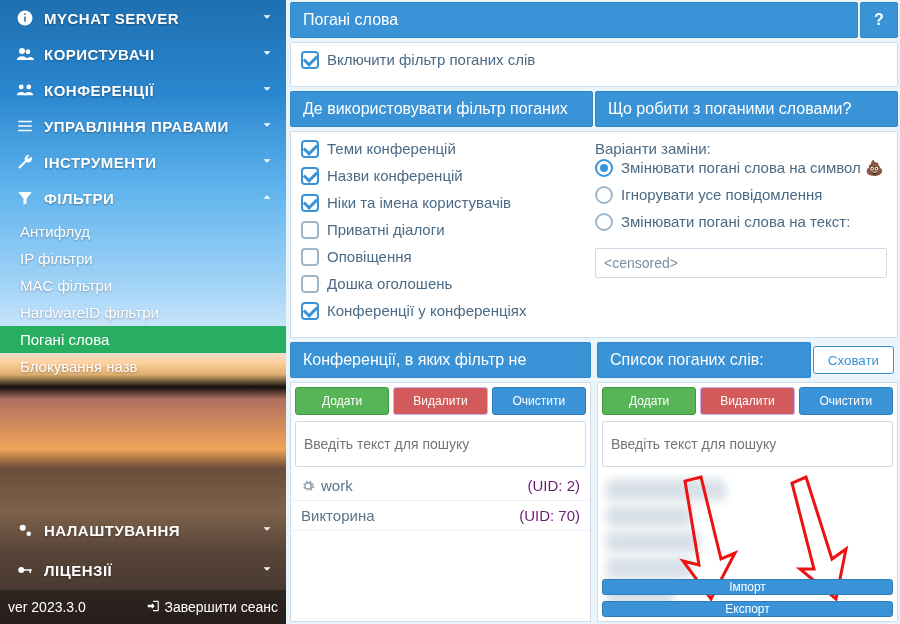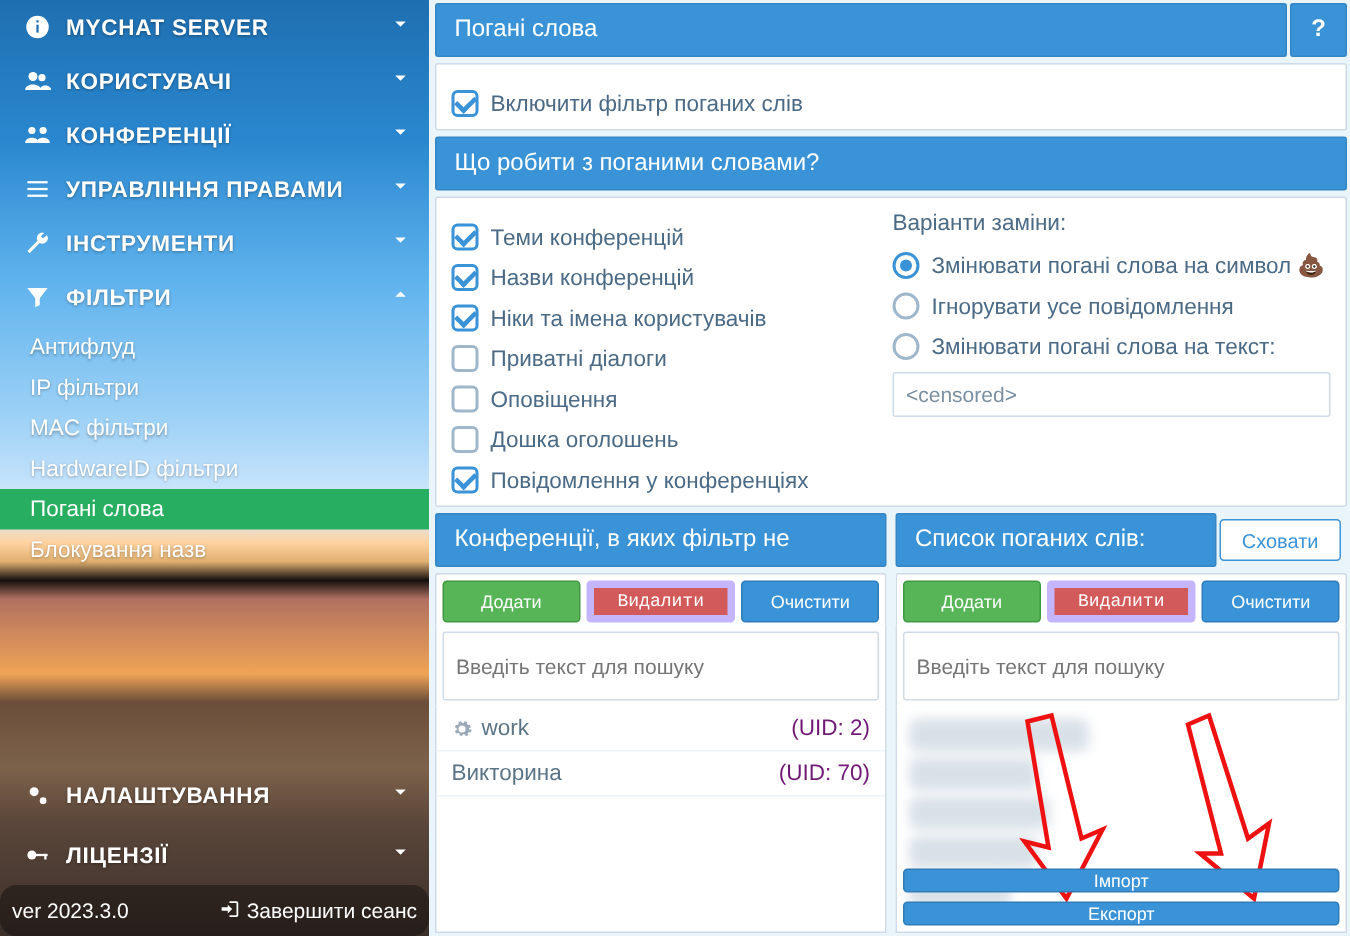--- a/index.html
+++ b/index.html
@@ -30,40 +30,40 @@
   height: 27px; display: flex; align-items: center; padding-left: 20px;
   font-size: 15px; font-weight: 400; cursor: pointer;
   text-shadow: 0 1px 2px rgba(0,0,0,.3);
 }
 .sub-item.active { background: #27ae60; text-shadow: none; }
 
 .spacer { flex: 1; }
 .footer-nav .nav-item { height: 40px; align-items: center; }
 .bottombar {
   height: 34px; display: flex; align-items: center; padding: 0 8px;
-  background: rgba(0,0,0,.35); font-size: 14px; border-radius: 11px;
+  background: rgba(0,0,0,.35); font-size: 14px;
 }
 .bottombar .ver { flex: 1; }
 .bottombar .logout { display: flex; align-items: center; gap: 4px; cursor: pointer; }
 
 
 .main { flex: 1; height: 624px; background: #eaf4fb; display: flex; flex-direction: column; padding: 2px 2px 2px 4px; gap: 4px; overflow: hidden; }
 .hdr-row { display: flex; gap: 2px; }
 .hdr {
   background: #3a93d7; color: #fff; height: 36px; display: flex; align-items: center;
   padding: 0 12px; font-size: 16px; border: 1px solid #3486c4; border-radius: 2px;
 }
 .hdr.grow { flex: 1; }
 .hdr.help { width: 38px; justify-content: center; font-weight: 700; cursor: pointer; }
 .panel {
   background: #fff; border: 1px solid #cfdbe6; border-radius: 2px; padding: 8px 10px;
 }
 
 
-.ck-row, .rd-row { display: flex; align-items: flex-end; gap: 8px; height: 27px; color: #4a6a86; font-size: 15px; }
+.ck-row, .rd-row { display: flex; align-items: flex-start; gap: 8px; height: 27px; color: #4a6a86; font-size: 15px; }
 .ck, .rd {
   width: 18px; height: 18px; border: 2px solid #9fb7ca; border-radius: 4px;
   display: flex; align-items: center; justify-content: center; flex: 0 0 18px;
 }
 .rd { border-radius: 50%; }
 .ck.on { border-color: #3a93d7; }
 .ck.on::after { content: ""; width: 10px; height: 6px; border-left: 3px solid #3a93d7; border-bottom: 3px solid #3a93d7; transform: rotate(-45deg) translate(1px,-1px); }
 .rd.on { border-color: #3a93d7; }
 .rd.on::after { content: ""; width: 8px; height: 8px; border-radius: 50%; background: #3a93d7; }
 
@@ -80,21 +80,21 @@
 .lists { display: flex; gap: 6px; flex: 1; }
 .listcol { flex: 1; display: flex; flex-direction: column; }
 .list-hdr-row { display: flex; gap: 2px; margin-bottom: 4px; }
 .list-hdr-row .hdr { flex: 1; }
 .btn-hide { background:#fff; color:#3a93d7; border:1px solid #3a93d7; height:28px; padding:0 14px; border-radius:3px; cursor:pointer; align-self:center; margin-right:4px; }
 .toolbar { display: flex; gap: 4px; padding: 4px 4px 2px; background:#fff; border:1px solid #cfdbe6; border-top-left-radius:2px; border-top-right-radius:2px; border-bottom:none; }
 .btn {
   flex:1; height: 28px; border:none; border-radius:3px; color:#fff; font-size:12px; cursor:pointer;
 }
 .btn.green { background:#57b557; border:1px solid #3f9a3f; }
-.btn.red   { background:#d25a5a; border:5px solid #c4b5fd;font-family:Liberation Mono, monospace; }
+.btn.red   { background:#d25a5a; border:1px solid #c4b5fd; }
 .btn.blue  { background:#3a93d7; border:1px solid #2f7cb8; }
 .searchwrap { background:#fff; border-left:1px solid #cfdbe6; border-right:1px solid #cfdbe6; padding:4px; }
 .search { width:100%; height:46px; border:1px solid #cfdbe6; border-radius:2px; padding:0 8px; color:#3b82f6; font-size:14px; }
 .listbody { flex:1; background:#fff; border:1px solid #cfdbe6; border-top:none; overflow:auto; position:relative; }
 .lrow { height:30px; display:flex; align-items:center; padding:0 10px; color:#5a7488; border-bottom:1px solid #eef3f7; }
 .lrow .uid { margin-left:auto; color:#701a75; }
 .gear { width:14px; height:14px; margin-right:6px; }
 .gear svg { fill:#9aaab8; }
 
 .blurlist { position:absolute; left:8px; top:4px; right:120px; bottom:36px; }
@@ -253,20 +253,21 @@
   </div>
 
   <div class="panel">
     <div class="ck-row">
       <span class="ck on"></span>
       <span>Включити фільтр поганих слів</span>
     </div>
   </div>
 
   <div class="two-col">
+    <div class="hdr">Де використовувати фільтр поганих</div>
     <div class="hdr">Що робити з поганими словами?</div>
   </div>
 
   <div class="panel two-col">
     <div>
       <div class="ck-row">
           <span class="ck on"></span>
           <span>Теми конференцій</span>
         </div>
       <div class="ck-row">
@@ -284,21 +285,21 @@
       <div class="ck-row">
           <span class="ck"></span>
           <span>Оповіщення</span>
         </div>
       <div class="ck-row">
           <span class="ck"></span>
           <span>Дошка оголошень</span>
         </div>
       <div class="ck-row">
           <span class="ck on"></span>
-          <span>Повідомлення у конференціях</span>
+          <span>Конференції у конференціях</span>
         </div>
     </div>
     <div>
       <div class="variants-title">Варіанти заміни:</div>
       <div class="rd-row">
           <span class="rd on"></span>
           <span>Змінювати погані слова на символ 💩</span>
         </div>
       <div class="rd-row">
           <span class="rd"></span>

